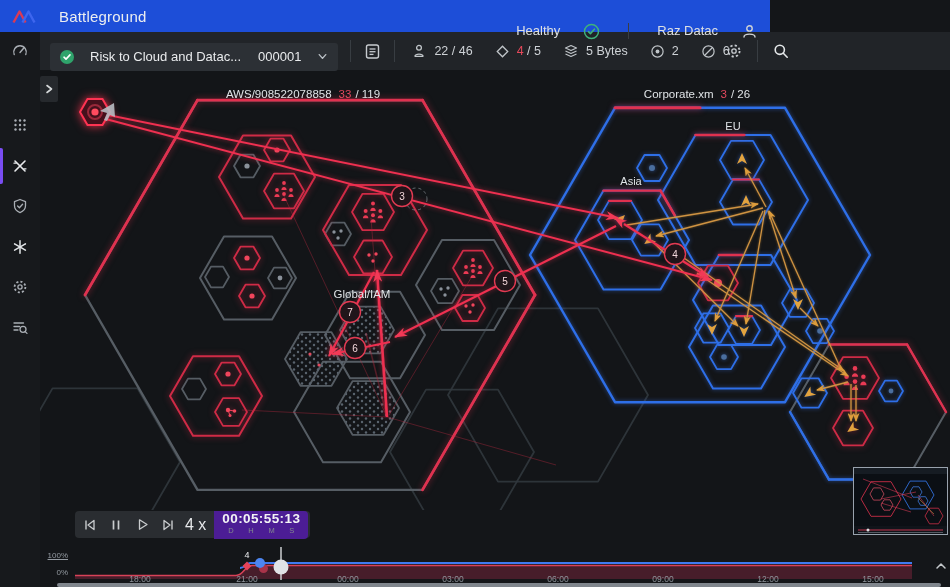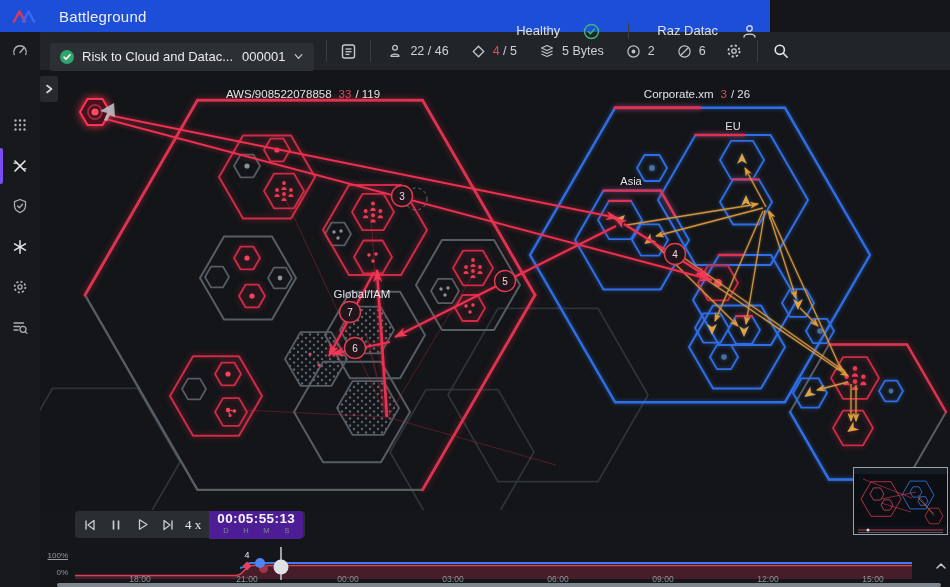--- a/index.html
+++ b/index.html
@@ -12,21 +12,21 @@
           display:flex;align-items:center;z-index:6;}
   .logo{margin-left:11px;display:flex;align-items:center;}
   .app-title{margin-left:22px;font-size:15px;letter-spacing:.2px;color:#eceef0;}
   .top-right{margin-left:auto;display:flex;align-items:flex-start;gap:23px;padding-right:12px;margin-top:34px;}
   .top-right .lbl{font-size:13px;color:#dde0e3;}
   .vdiv{width:1px;height:16px;background:#3a3e43;margin:0 5px;}
 
   
   .toolbar{position:absolute;left:40px;top:32px;width:910px;height:38px;background:#212428;
            display:flex;align-items:center;z-index:5;}
-  .pill{display:flex;align-items:center;gap:7px;background:#2c3035;border-radius:3px;
+  .pill{display:flex;align-items:center;gap:15px;background:#2c3035;border-radius:3px;
         height:28px;margin-left:10px;padding:0 9px;margin-top:11px;}
   .pill .name{font-size:13px;color:#e9ebed;}
   .pill .sid{font-size:13px;color:#e9ebed;margin-left:2px;}
   .tbdiv{width:1px;height:22px;background:#383d42;margin:0 12px;}
   .iconbtn{display:flex;align-items:center;justify-content:center;}
   .stats{display:flex;align-items:center;gap:22px;margin-left:4px;}
   .stat{display:flex;align-items:center;gap:7px;font-size:12.5px;color:#ced2d6;}
   .stat .hl{color:#e5485a;}
   .tb-right{position:absolute;left:685px;top:0;height:38px;display:flex;align-items:center;gap:12px;}
 
@@ -38,21 +38,21 @@
   .expand-btn{position:absolute;left:40px;top:76px;width:18px;height:26px;background:#26292d;
               border-radius:2px;display:flex;align-items:center;justify-content:center;z-index:5;}
 
   
   .canvas{position:absolute;left:40px;top:70px;width:910px;height:440px;background:#131518;z-index:1;}
 
   
   .playbar{position:absolute;left:75px;top:511px;height:27px;background:#2a2d31;border-radius:4px;
            display:flex;align-items:center;z-index:6;padding:0 2px;}
   .pb-btn{width:26px;height:27px;display:flex;align-items:center;justify-content:center;}
-  .pb-speed{font-size:13px;color:#e6e8ea;padding:0 8px 0 4px;font-family:Liberation Serif, serif;}
+  .pb-speed{font-size:16px;color:#e6e8ea;padding:0 8px 0 4px;}
   .ts-block{background:#4c1d95;border-radius:0 4px 4px 0;height:27px;padding:1px 8px 0 8px;
             display:flex;flex-direction:column;align-items:center;}
   .ts-time{font-size:13.5px;font-weight:bold;color:#f3f4f5;letter-spacing:.4px;line-height:13px;}
   .ts-units{display:flex;justify-content:space-between;width:66px;font-size:7.5px;color:#84898f;
             margin-top:1px;}
 
   
   .pct{position:absolute;width:28px;text-align:right;font-size:8px;color:#949aa1;z-index:6;}
   .tl-svg{position:absolute;left:40px;top:545px;z-index:4;}
   .scrollbar{position:absolute;left:57px;top:583px;width:884px;height:3.5px;background:#80868d;

